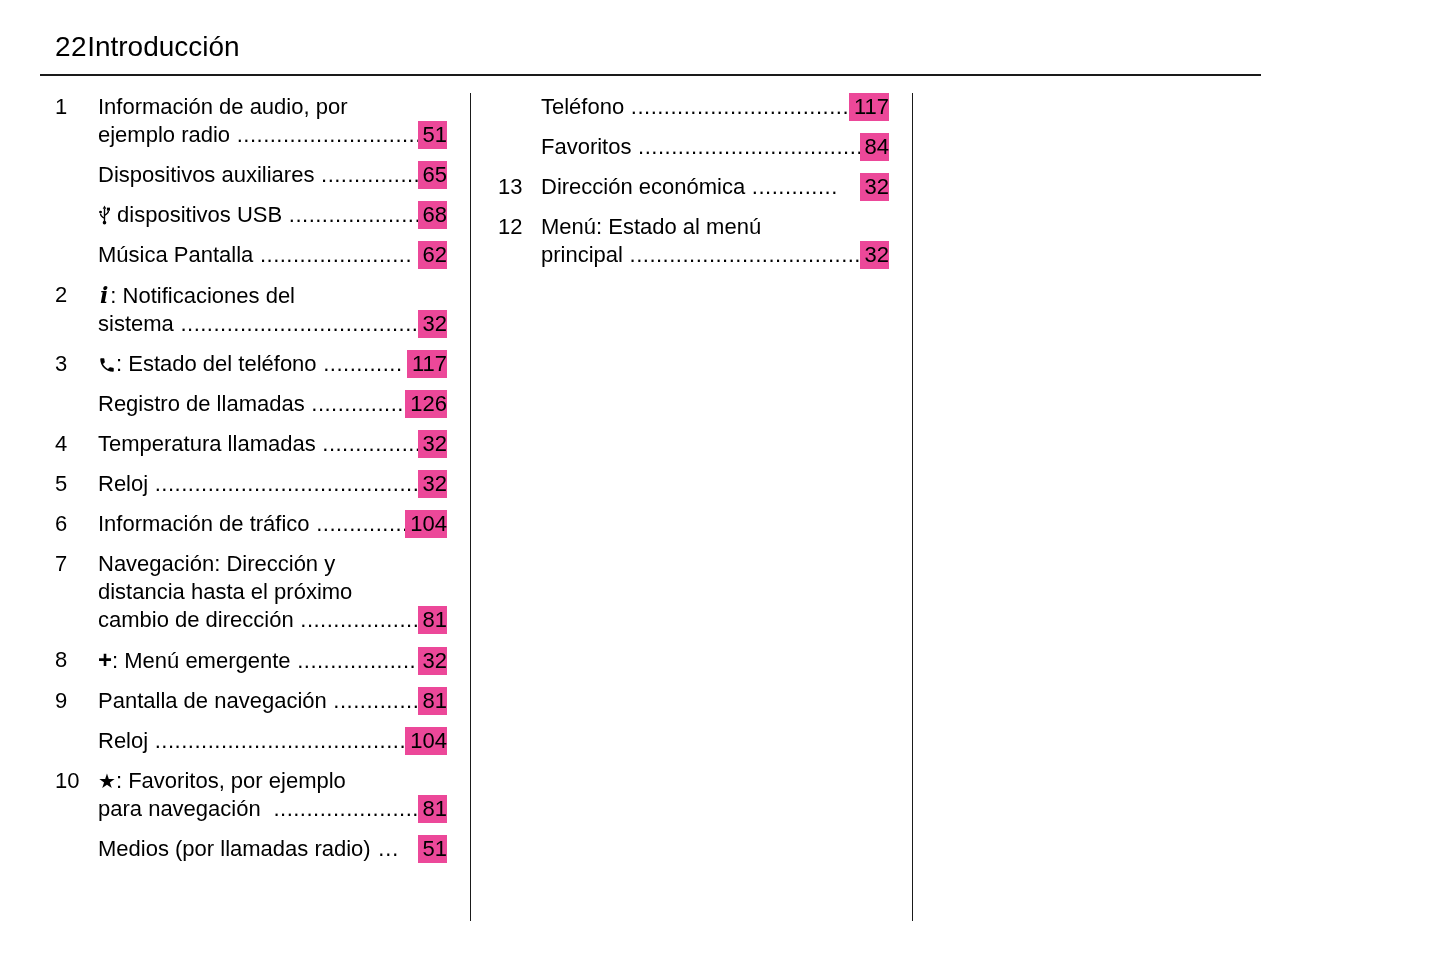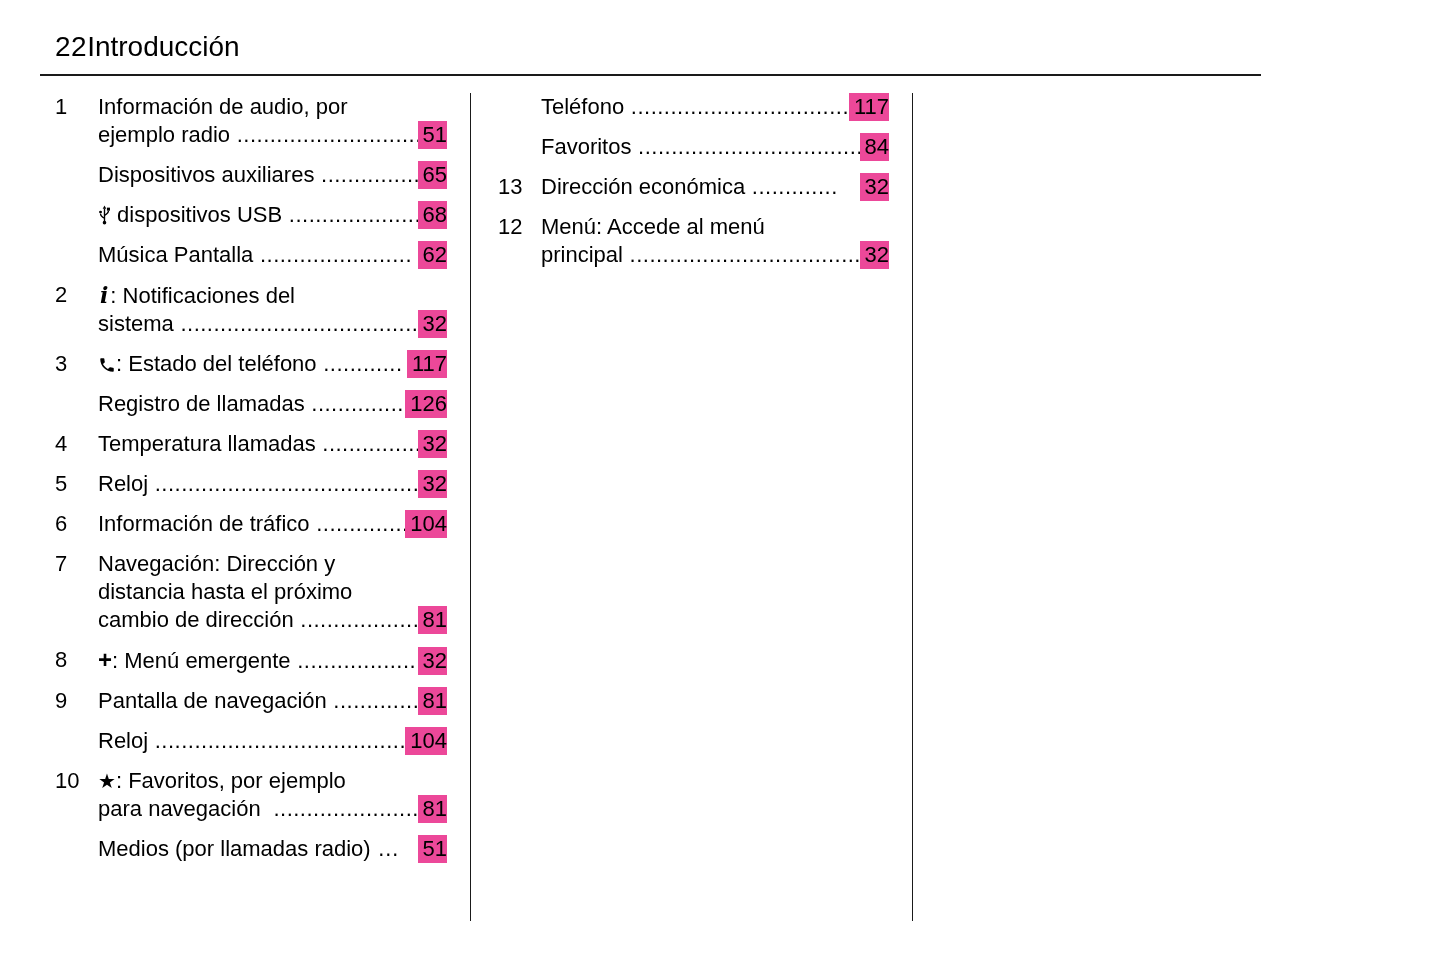--- a/index.html
+++ b/index.html
@@ -166,19 +166,19 @@
         <div class="toc-entry">
           <span class="toc-num"></span>
           <div class="toc-body"><span class="toc-label">Favoritos</span><span class="toc-dots"> .....................................</span><span class="toc-page">84</span></div>
         </div>
         <div class="toc-entry">
           <span class="toc-num">13</span>
           <div class="toc-body"><span class="toc-label">Dirección económica</span><span class="toc-dots"> .............</span><span class="toc-page">32</span></div>
         </div>
         <div class="toc-entry">
           <span class="toc-num">12</span>
-          <div class="toc-body"><span class="toc-label">Menú: Accede al menú
+          <div class="toc-body"><span class="toc-label">Menú: Estado al menú
 principal</span><span class="toc-dots"> ......................................</span><span class="toc-page">32</span></div>
         </div>
       </section>
     <section class="toc-col toc-col-3"></section>
   </div>
 </div>
 
 </body></html>

